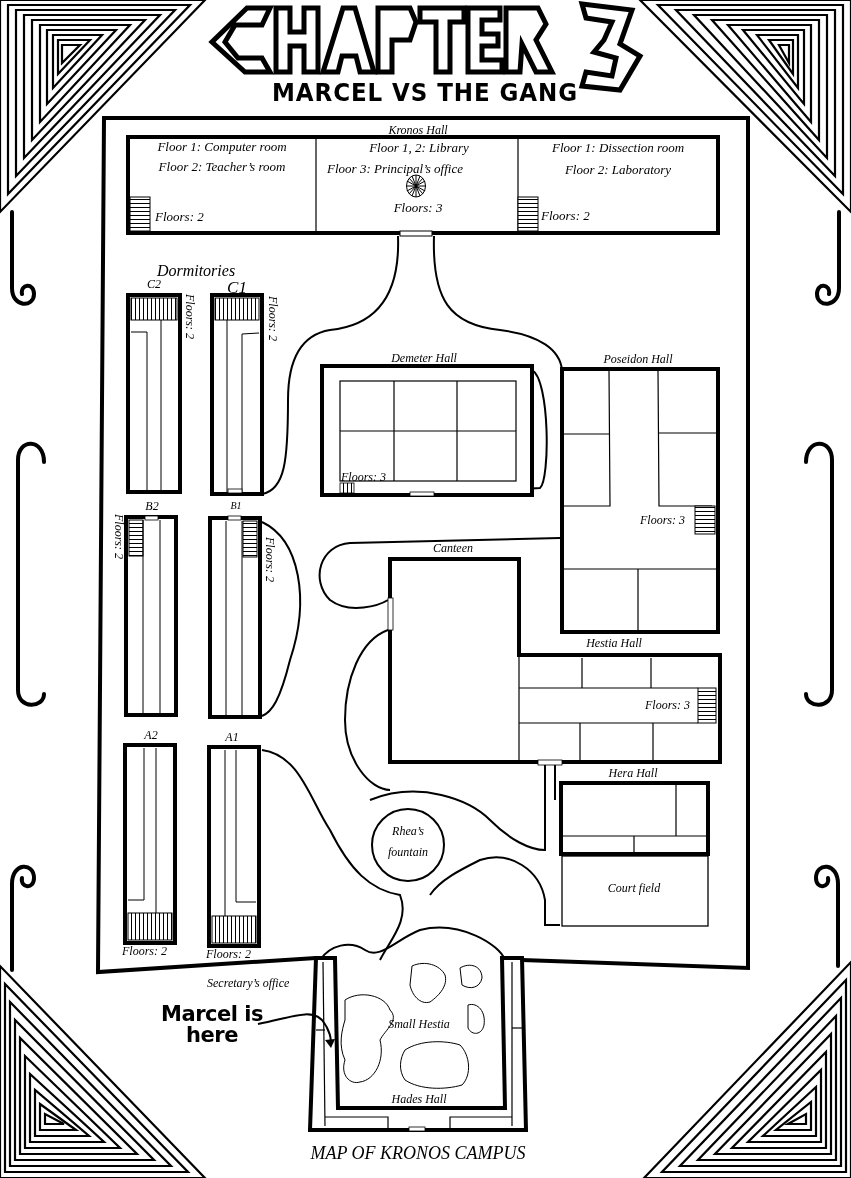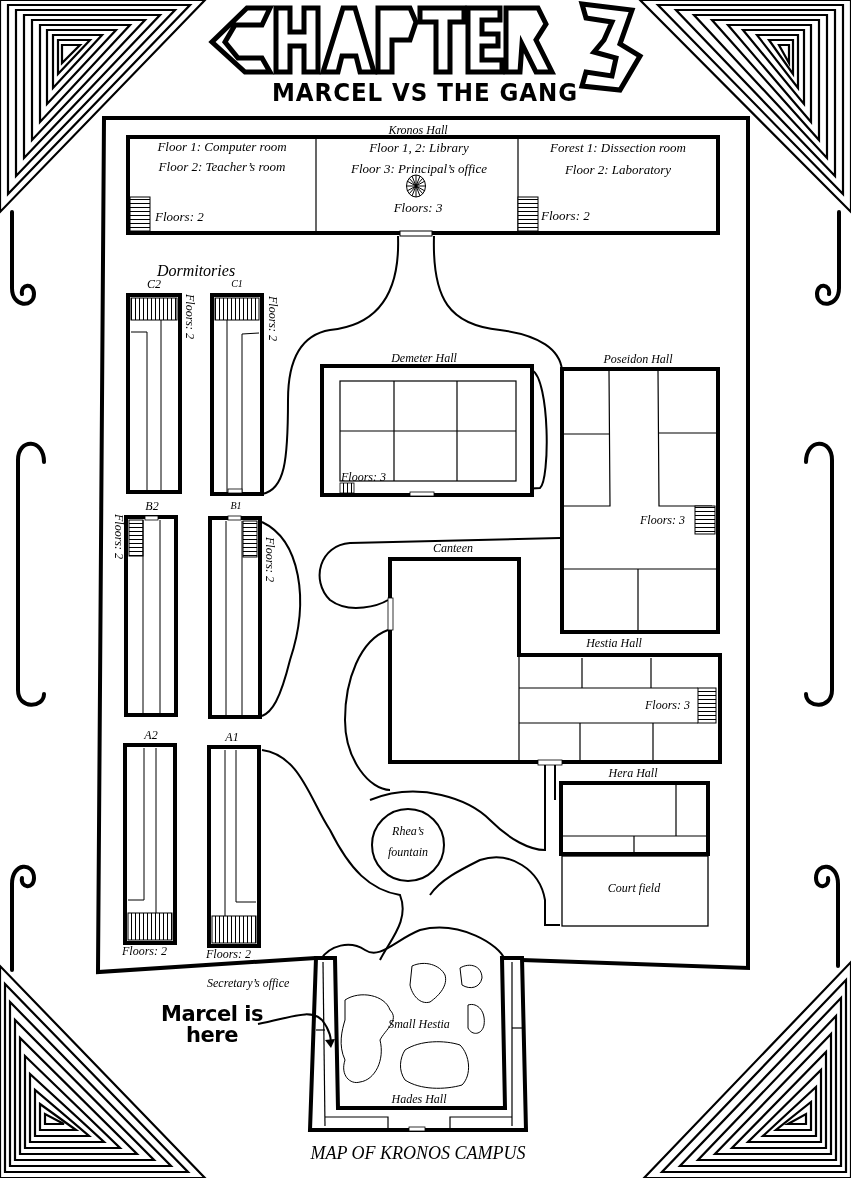--- a/index.html
+++ b/index.html
@@ -252,30 +252,30 @@
 
 <div class="subtitle"><span>MARCEL VS THE GANG</span></div>
 
 <div class="lbl c" style="left:418px; top:124px; font-size:12px;">Kronos Hall</div>
 
 <div class="lbl c" style="left:222px; top:140px;">Floor 1: Computer room</div>
 <div class="lbl c" style="left:222px; top:160px;">Floor 2: Teacher’s room</div>
 <div class="lbl" style="left:155px; top:210px;">Floors: 2</div>
 
 <div class="lbl c" style="left:419px; top:141px;">Floor 1, 2: Library</div>
-<div class="lbl c" style="left:419px; top:162px;">Floor 3: Principal’s office</div>
+<div class="lbl c" style="left:395px; top:162px;">Floor 3: Principal’s office</div>
 <div class="lbl c" style="left:418px; top:201px;">Floors: 3</div>
 
-<div class="lbl c" style="left:618px; top:141px;">Forest 1: Dissection room</div>
+<div class="lbl c" style="left:618px; top:141px;">Floor 1: Dissection room</div>
 <div class="lbl c" style="left:618px; top:163px;">Floor 2: Laboratory</div>
 <div class="lbl" style="left:541px; top:209px;">Floors: 2</div>
 
 <div class="lbl c" style="left:196px; top:263px; font-size:16px;">Dormitories</div>
 <div class="lbl c" style="left:154px; top:278px; font-size:12px;">C2</div>
-<div class="lbl c" style="left:237px; top:279px; font-size:10px;">C1</div>
+<div class="lbl c" style="left:237px; top:279px; font-size:17px;">C1</div>
 <div class="lbl vert" style="left:196px; top:294px; font-size:12px;">Floors: 2</div>
 <div class="lbl vert" style="left:279px; top:296px; font-size:12px;">Floors: 2</div>
 
 <div class="lbl c" style="left:152px; top:500px; font-size:12px;">B2</div>
 <div class="lbl c" style="left:236px; top:501px; font-size:10px;">B1</div>
 <div class="lbl vert" style="left:125px; top:514px; font-size:12px;">Floors: 2</div>
 <div class="lbl vert" style="left:276px; top:537px; font-size:12px;">Floors: 2</div>
 
 <div class="lbl c" style="left:151px; top:729px; font-size:12px;">A2</div>
 <div class="lbl c" style="left:232px; top:731px; font-size:12px;">A1</div>

